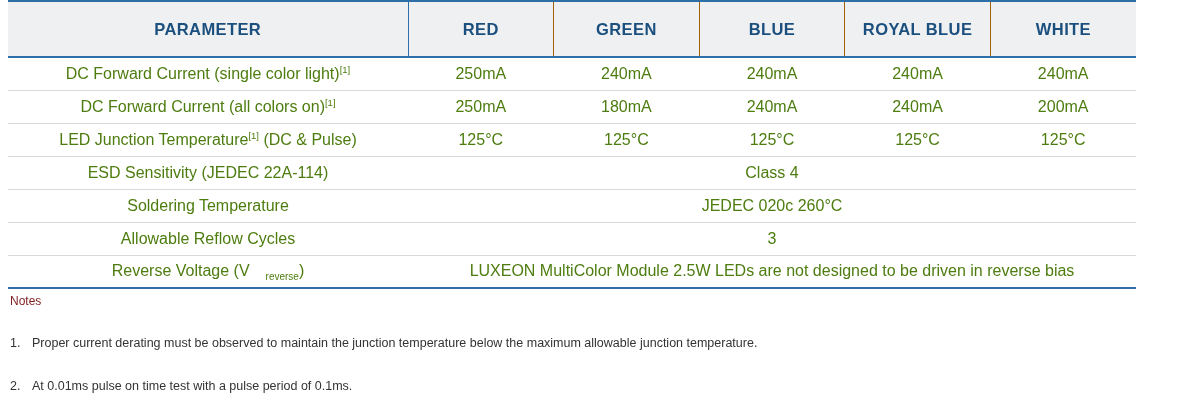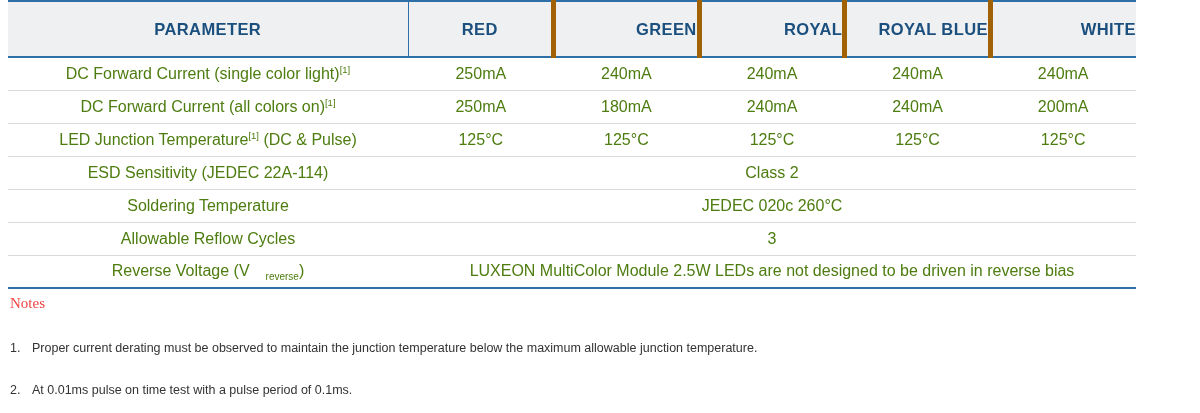--- a/index.html
+++ b/index.html
@@ -39,22 +39,21 @@
     font-weight: bold;
     letter-spacing: 0.4px;
     text-align: center;
     border-top: 2px solid #2f6fa8;
     border-bottom: 2px solid #2f6fa8;
   }
   thead th.param-head {
     border-right: 1px solid #2f6fa8;
   }
   thead th.color-head + th.color-head {
-    border-left: 5px solid #a16207;
-    text-align: right;
+    border-left: 1px solid #a16207;
   }
   
   tbody tr {
     height: 33px;
   }
   tbody td {
     font-size: 16px;
     text-align: center;
     border-bottom: 1px solid #d7dadc;
     color: #4d7c0f;
@@ -77,23 +76,22 @@
     line-height: 0;
     padding-left: 16px;
   }
   .notes {
     margin: 4px 10px 0 10px;
     font-size: 12.5px;
     color: #333;
     line-height: 1.45;
   }
   .notes-title {
-    font-size: 15px;
-    color: #ef4444;
-    font-family: Liberation Serif, serif;
+    font-size: 12px;
+    color: #7f1d1d;
   }
   .note-line {
     white-space: nowrap;
     margin-top: 24px;
   }
   .note-num {
     display: inline-block;
     width: 22px;
   }
   .col-param { width: 400px; }
@@ -111,21 +109,21 @@
         <col class="col-c">
         <col class="col-c">
         <col class="col-c">
         <col class="col-c">
     </colgroup>
     <thead>
       <tr>
         <th class="param-head">PARAMETER</th>
         <th class="color-head">RED</th>
         <th class="color-head">GREEN</th>
-        <th class="color-head">ROYAL</th>
+        <th class="color-head">BLUE</th>
         <th class="color-head">ROYAL BLUE</th>
         <th class="color-head">WHITE</th>
       </tr>
     </thead>
     <tbody>
 
       <tr>
         <td class="param"><span>DC Forward Current (single color light)</span><sup>[1]</sup></td>
         <td>250mA</td>
         <td>240mA</td>
@@ -148,21 +146,21 @@
         <td class="param"><span>LED Junction Temperature</span><sup>[1]</sup><span> (DC &amp; Pulse)</span></td>
         <td>125°C</td>
         <td>125°C</td>
         <td>125°C</td>
         <td>125°C</td>
         <td>125°C</td>
       </tr>
 
       <tr>
         <td class="param">ESD Sensitivity (JEDEC 22A-114)</td>
-        <td colspan="5">Class 2</td>
+        <td colspan="5">Class 4</td>
       </tr>
 
 
       <tr>
         <td class="param">Soldering Temperature</td>
         <td colspan="5">JEDEC 020c 260°C</td>
       </tr>
 
       <tr>
         <td class="param">Allowable Reflow Cycles</td>

